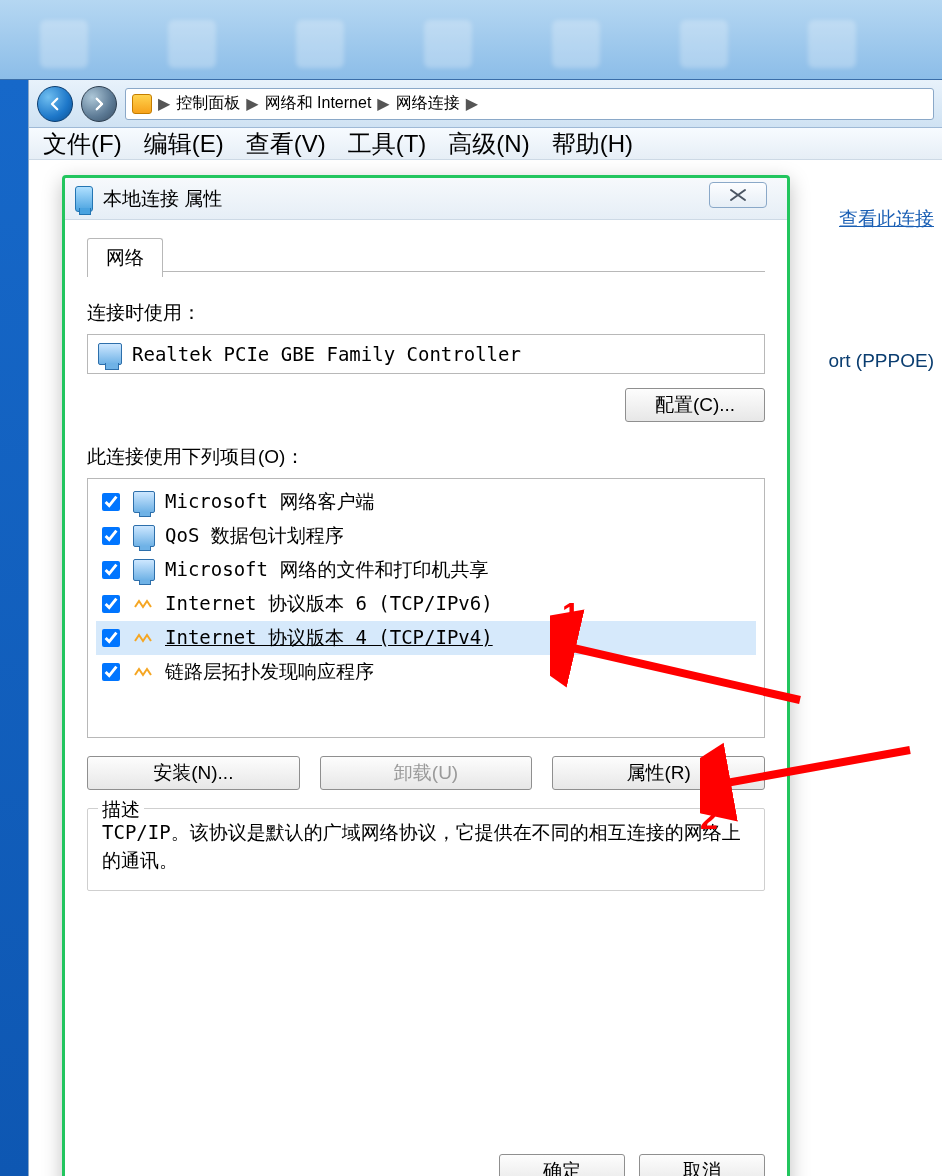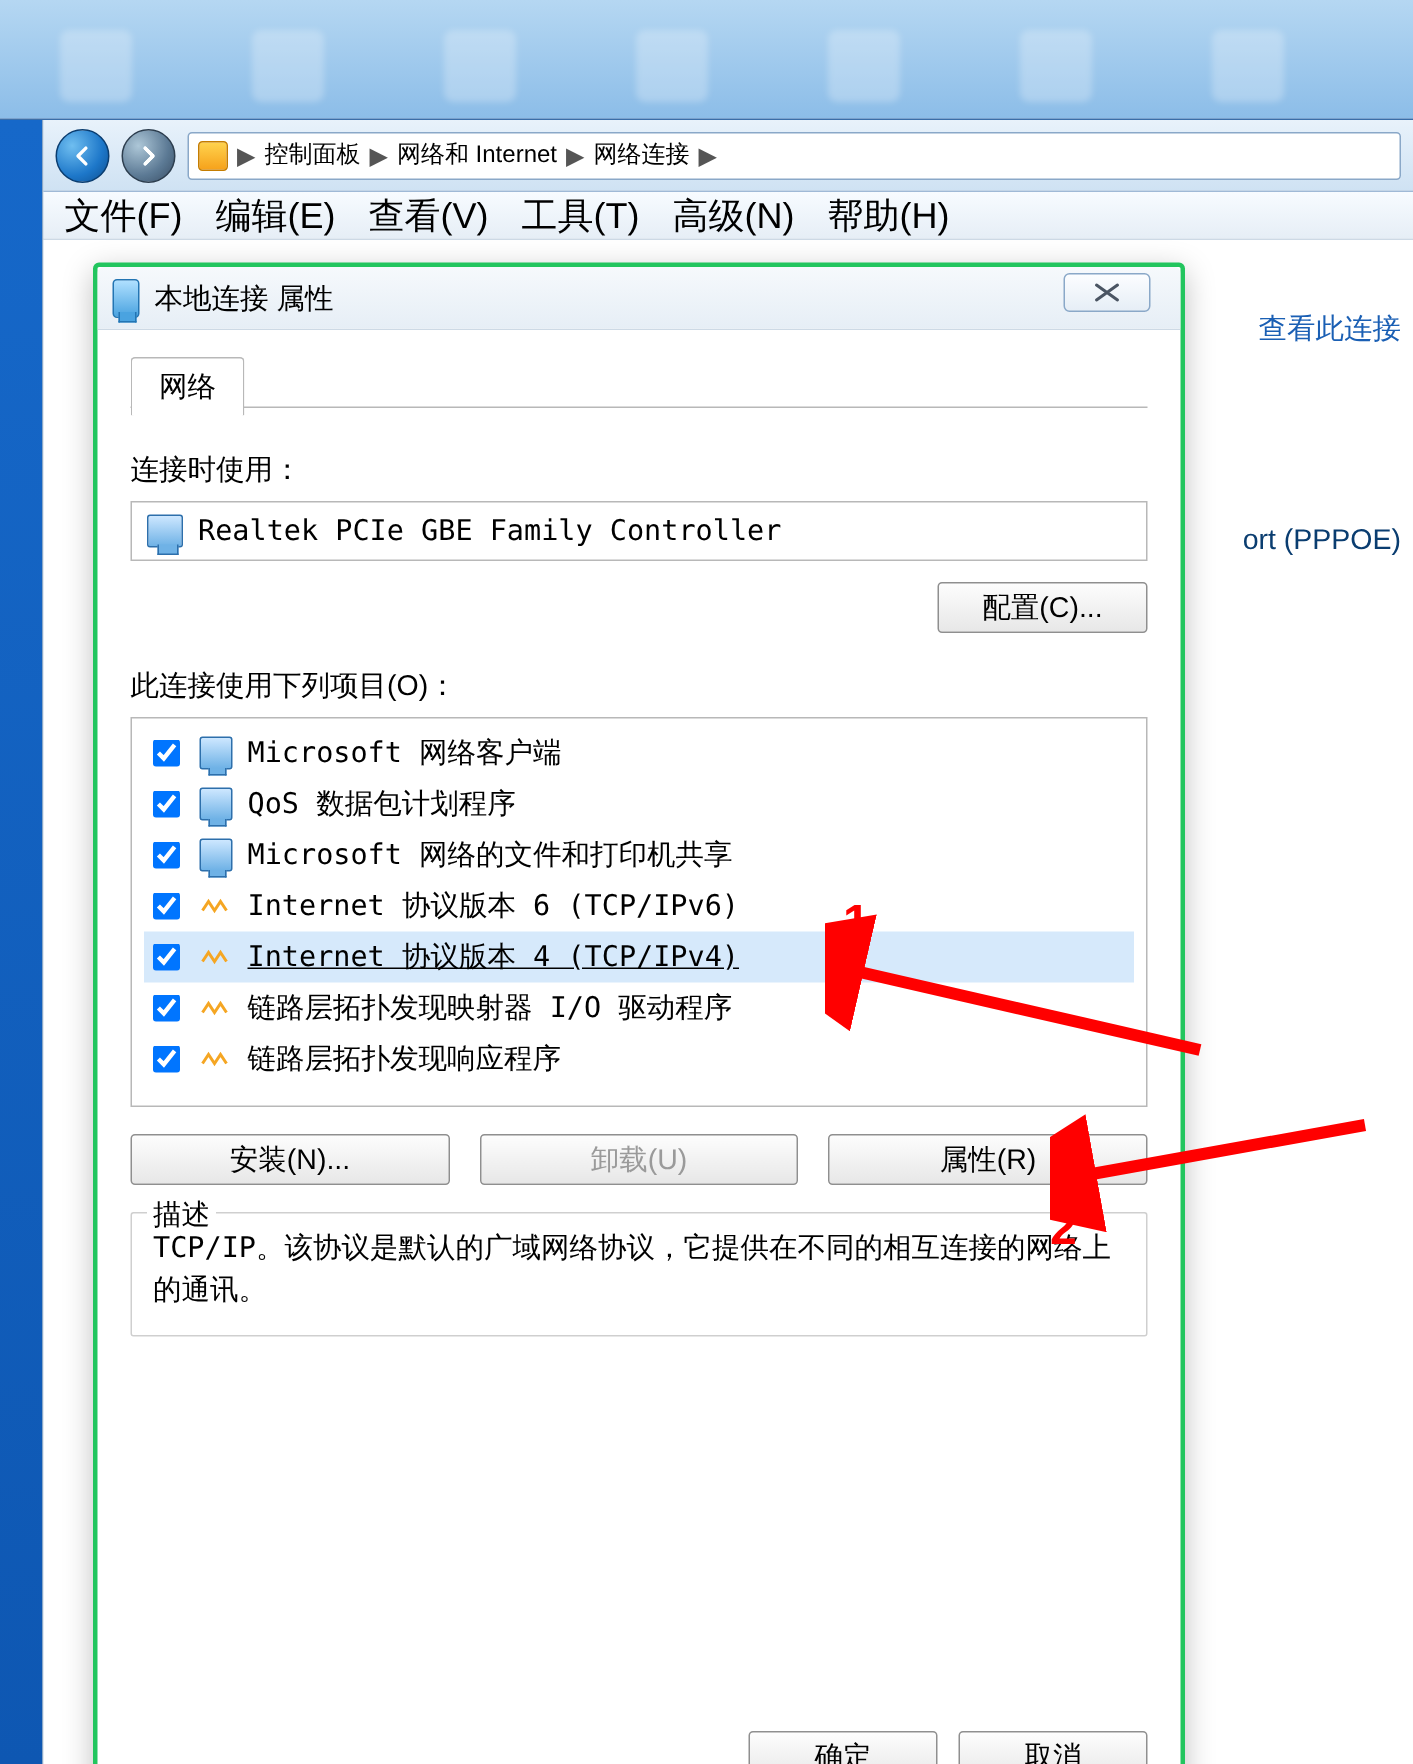--- a/index.html
+++ b/index.html
@@ -69,20 +69,21 @@
   .explorer-body {
     position: absolute; left:0; right:0; top: 80px; bottom:0;
     background: #fff;
     padding-left: 20px; padding-top: 60px;
     font-size: 19px;
     color: #0a3d70;
   }
   .explorer-body .link-right {
     position: absolute; right: 8px; top: 46px;
     color: #1a5fb4;
+    text-decoration: underline;
   }
   .explorer-body .extra {
     position: absolute; right: 8px; top: 190px;
   }
 
   
   .dialog {
     position: absolute;
     left: 62px; top: 175px;
     width: 728px; height: 1034px;
@@ -325,29 +326,20 @@
           </span>
           <span>Internet 协议版本 4 (TCP/IPv4)</span>
         </div>
         <div class="net-item">
           <input type="checkbox" checked="" style="">
           <span class="item-icon proto">
             <svg width="20" height="14" viewBox="0 0 20 14">
               <polyline points="1,10 5,4 9,10 13,4 17,10" fill="none" stroke="#f5a623" stroke-width="2"></polyline>
             </svg>
           </span>
-          <span>链路层拓扑发现映射器 I/O 驱动程序</span>
-        </div>
-        <div class="net-item">
-          <input type="checkbox" checked="" style="">
-          <span class="item-icon proto">
-            <svg width="20" height="14" viewBox="0 0 20 14">
-              <polyline points="1,10 5,4 9,10 13,4 17,10" fill="none" stroke="#f5a623" stroke-width="2"></polyline>
-            </svg>
-          </span>
           <span>链路层拓扑发现响应程序</span>
         </div>
       </div>
 
     <div class="action-row">
       <button class="win-btn">安装(N)...</button>
       <button class="win-btn" disabled="">卸载(U)</button>
       <button class="win-btn">属性(R)</button>
     </div>
 

